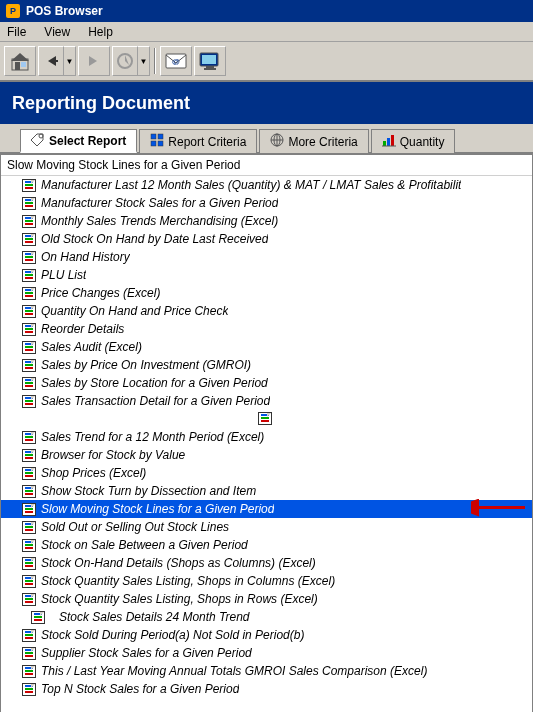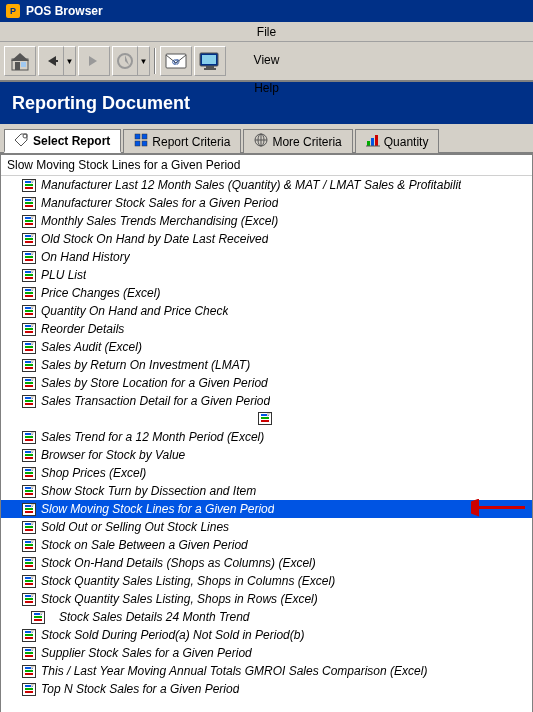--- a/index.html
+++ b/index.html
@@ -39,21 +39,20 @@
 
     
     .menu-bar {
       background: #d4d0c8;
       padding: 2px 4px;
       display: flex;
       gap: 12px;
       border-bottom: 1px solid #a0a0a0;
       height: 20px;
       align-items: center;
-      flex-direction: column;
     }
     .menu-item {
       font-size: 12px;
       color: #000;
       cursor: pointer;
       padding: 1px 3px;
     }
 
     
     .toolbar {
@@ -114,21 +113,21 @@
       height: 42px;
       display: flex;
       align-items: center;
     }
 
     
     .tabs-container {
       background: #d4d0c8;
       display: flex;
       align-items: flex-end;
-      padding: 4px 4px 0 4px;
+      padding: 4px 4px 0 20px;
       border-bottom: 2px solid #808080;
       gap: 2px;
     }
     .tab {
       padding: 4px 10px;
       background: #d4d0c8;
       border: 1px solid #808080;
       border-bottom: none;
       cursor: pointer;
       display: flex;
@@ -461,21 +460,21 @@
       </div>
       <div class="list-item" style="position: relative;">
         <span class="indent-line"></span>
         <span class="list-item-icon">
           <div class="report-icon">
             <div class="report-icon-bar" style="background: rgb(0, 84, 227);"></div>
             <div class="report-icon-bar" style="background: rgb(0, 170, 0);"></div>
             <div class="report-icon-bar" style="background: rgb(204, 0, 0);"></div>
           </div>
         </span>
-        <span class="list-item-text">Sales by Return On Investment (LMAT)</span>
+        <span class="list-item-text">Sales by Price On Investment (GMROI)</span>
       </div>
       <div class="list-item" style="position: relative;">
         <span class="indent-line"></span>
         <span class="list-item-icon">
           <div class="report-icon">
             <div class="report-icon-bar" style="background: rgb(0, 84, 227);"></div>
             <div class="report-icon-bar" style="background: rgb(0, 170, 0);"></div>
             <div class="report-icon-bar" style="background: rgb(204, 0, 0);"></div>
           </div>
         </span>

